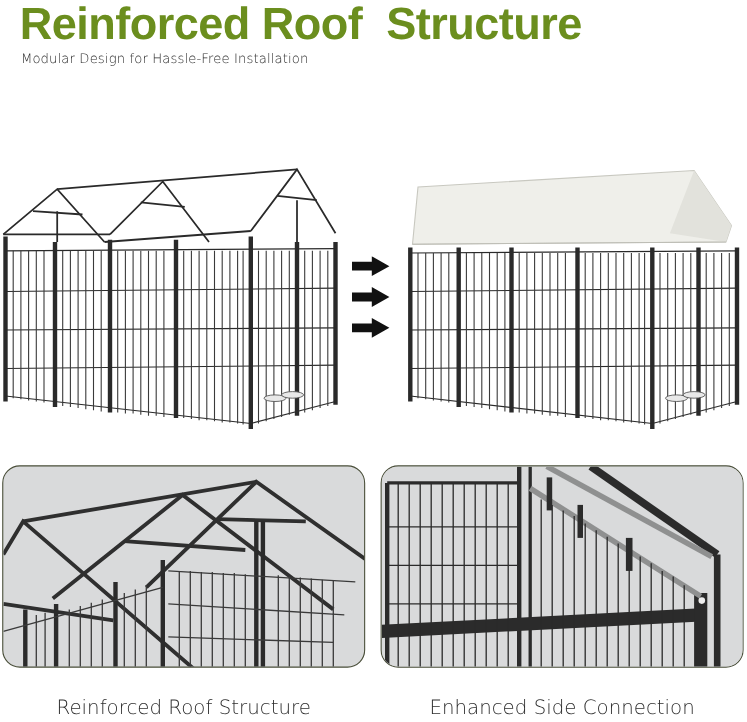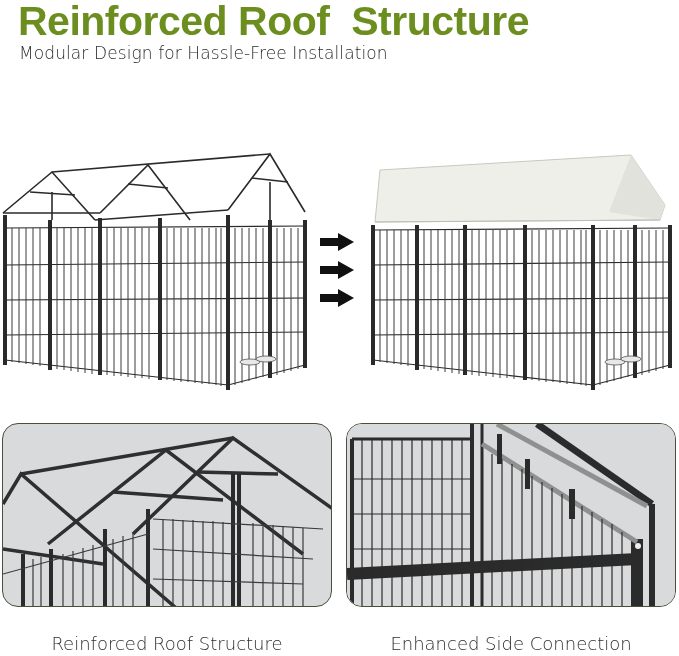--- a/index.html
+++ b/index.html
@@ -1,18 +1,18 @@
 <!DOCTYPE html>
 <html><head>
 <meta charset="utf-8">
 <style>
   html, body { margin:0; padding:0; background:#ffffff; }
   body { width:679px; height:656px; position:relative; overflow:hidden; font-family:"Liberation Sans", sans-serif; }
   .title { position:absolute; left:18px; top:-2px; font-family:"Liberation Sans", sans-serif; font-weight:bold; font-size:41px; color:#6b8e1e; letter-spacing:-0.5px; white-space:pre; line-height:46px; }
-  .subtitle { position:absolute; left:19px; top:42px; font-family:"DejaVu Sans", sans-serif; font-size:17px; color:#2b2b2b; font-weight:300; line-height:22px; letter-spacing:0.1px; }
+  .subtitle { position:absolute; left:19px; top:42px; font-family:"DejaVu Sans", sans-serif; font-size:12px; color:#2b2b2b; font-weight:300; line-height:22px; letter-spacing:0.1px; }
   .kennel { position:absolute; }
   .arrows { position:absolute; left:318px; top:233px; width:40px; height:76px; }
   .panel { position:absolute; top:423px; width:330px; height:184px; border:1.5px solid #4a4f3a; border-radius:16px; background:#d9dadb; overflow:hidden; box-sizing:border-box; }
   .panel svg { position:absolute; left:0; top:0; }
   .caption { position:absolute; top:632px; font-family:"DejaVu Sans", sans-serif; font-size:18px; color:#2e2e2e; font-weight:300; text-align:center; line-height:24px; }
 </style>
 </head>
 <body>
 
 <div class="title">Reinforced Roof  Structure</div>

